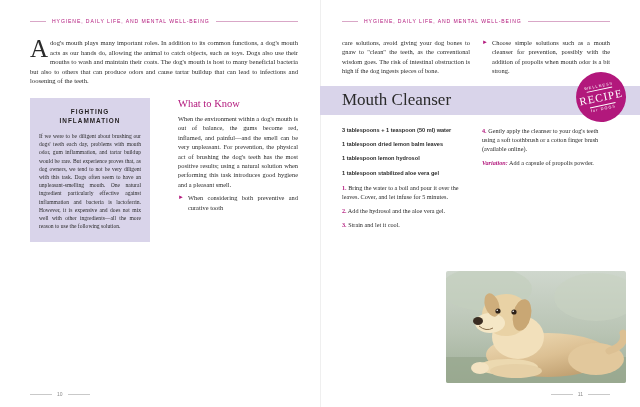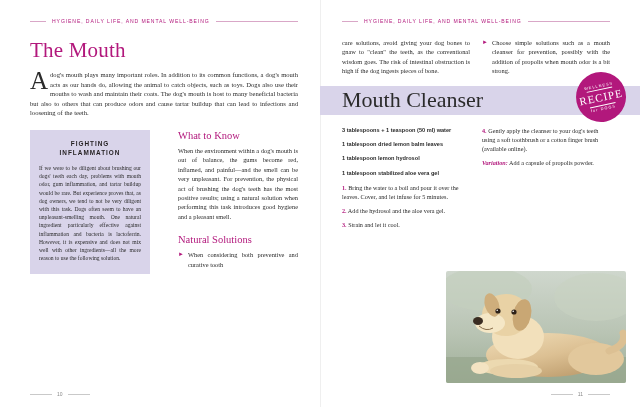--- a/index.html
+++ b/index.html
@@ -146,21 +146,21 @@
     background: #d9d4ea;
     height: 29px;
     margin: 0 -30px 0 -22px;
     padding-left: 22px;
     box-sizing: border-box;
     display: flex;
     align-items: center;
   }
   .recipe-title {
     font-family: "Liberation Serif", serif;
-    font-size: 22px;
+    font-size: 17px;
     color: #2b2b2b;
   }
 
   .badge {
     position: absolute;
     right: 14px;
     top: -14px;
     width: 50px;
     height: 50px;
     border-radius: 50%;
@@ -256,38 +256,36 @@
 <div class="spread">
 
   <div class="page page-left">
 
     <div class="runhead">
       <span class="rule short"></span>
       <span>HYGIENE, DAILY LIFE, AND MENTAL WELL-BEING</span>
       <span class="rule"></span>
     </div>
 
-    <h1 class="chapter">The Mouth</h1>
 
     <p class="intro"><span class="dropcap">A</span><span>dog's mouth plays many important roles. In addition to its common functions, a dog's mouth acts as our hands do, allowing the animal to catch objects, such as toys. Dogs also use their mouths to wash and maintain their coats. The dog's mouth is host to many beneficial bacteria but also to others that can produce odors and cause tartar buildup that can lead to infections and loosening of the teeth.</span></p>
 
     <div class="cols">
 
       <div class="col">
         <div class="sidebar-box">
           <div class="sidebar-title">FIGHTING INFLAMMATION</div>
           <div class="sidebar-text">If we were to be diligent about brushing our dogs' teeth each day, problems with mouth odor, gum inflammation, and tartar buildup would be rare. But experience proves that, as dog owners, we tend to not be very diligent with this task. Dogs often seem to have an unpleasant-smelling mouth. One natural ingredient particularly effective against inflammation and bacteria is lactoferrin. However, it is expensive and does not mix well with other ingredients—all the more reason to use the following solution.</div>
         </div>
       </div>
 
       <div class="col">
         <h2 class="sub">What to Know</h2>
         <p class="body-text">When the environment within a dog's mouth is out of balance, the gums become red, inflamed, and painful—and the smell can be very unpleasant. For prevention, the physical act of brushing the dog's teeth has the most positive results; using a natural solution when performing this task introduces good hygiene and a pleasant smell.</p>
 
-        <h2 class="sub second">Natural Solutions</h2>
         <div class="bullet-line">
           <span class="tri">►</span>
           <span class="body-text">When considering both preventive and curative tooth</span>
         </div>
       </div>
 
     </div>
 
     <div class="folio folio-left">
       <span class="frule"></span>

